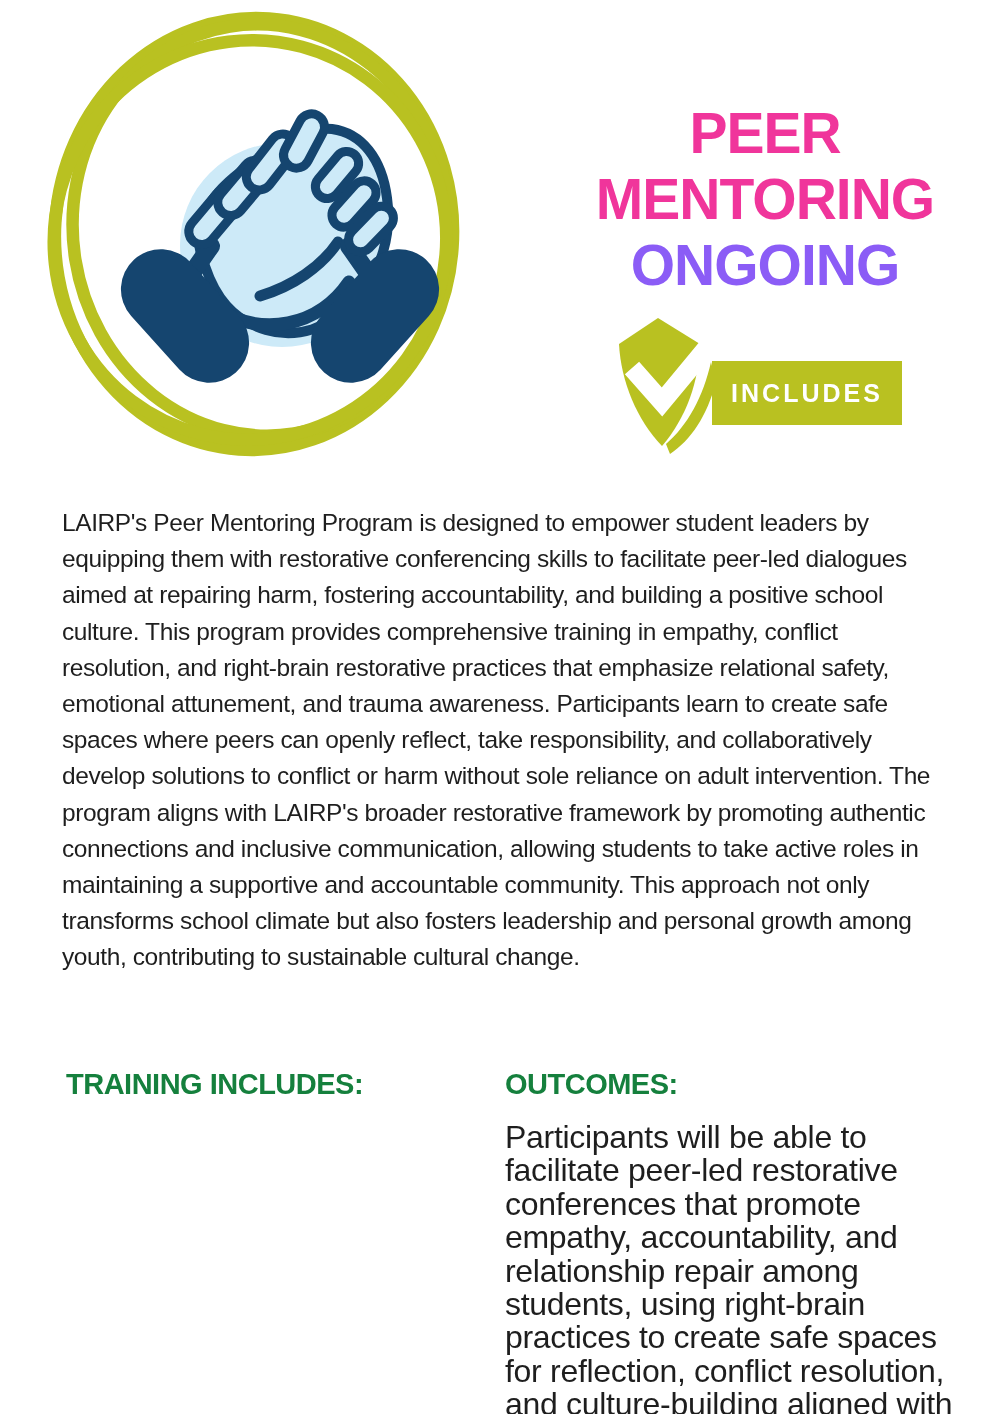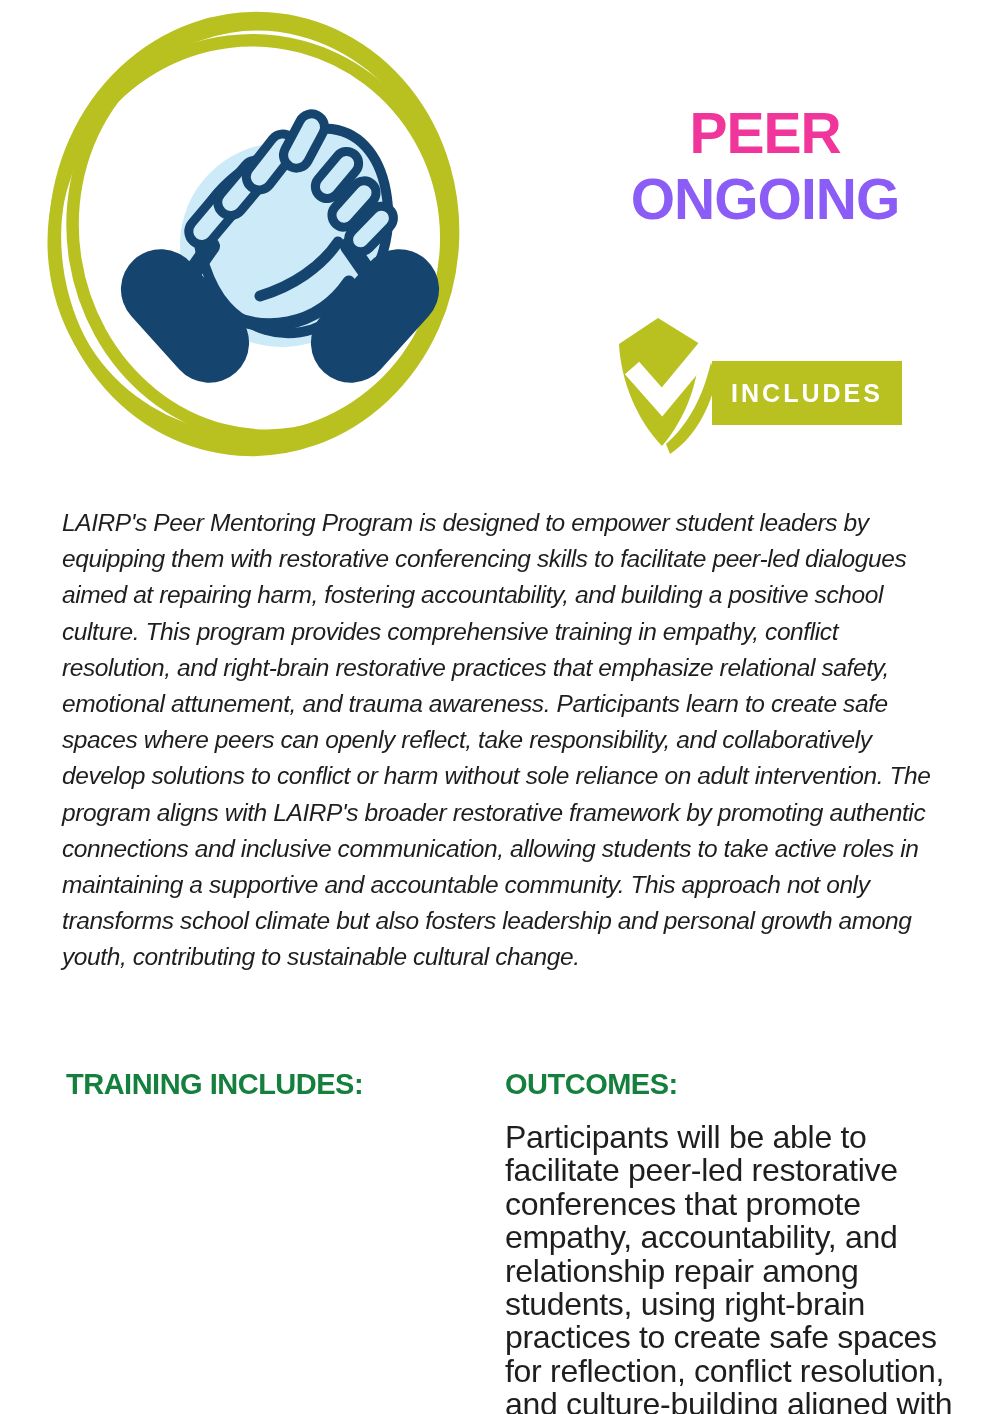--- a/index.html
+++ b/index.html
@@ -22,21 +22,21 @@
   .t-blue{color:#8b5cf6;}
   .badge-shield{position:absolute;left:612px;top:316px;width:104px;height:140px;}
   .badge-label{
     position:absolute;left:712px;top:361px;width:190px;height:64px;
     background:#B9C121;color:#ffffff;
     display:flex;align-items:center;justify-content:center;
     font-weight:700;font-size:25px;letter-spacing:3px;
   }
   .description{
     position:absolute;left:62px;top:505px;width:882px;margin:0;
-    font-size:24.5px;line-height:36.2px;letter-spacing:-0.4px;color:#1e1e1e;font-style:italic;
+    font-size:24.5px;line-height:36.2px;letter-spacing:-0.4px;color:#1e1e1e;
   }
   .col-heading{
     position:absolute;margin:0;top:1068px;
     font-size:29px;font-weight:700;color:#15803d;letter-spacing:-0.5px;
   }
   .h-training{left:66px;}
   .h-outcomes{left:505px;}
   .training-list{
     position:absolute;left:80px;top:1124px;width:420px;margin:0;padding:0;
     list-style:none;font-size:25px;line-height:33.5px;color:#1e1e1e;
@@ -95,20 +95,21 @@
       <g fill="#CDEAF8" stroke="#15456F" stroke-width="9">
         <rect x="-27" y="-12" width="54" height="24" rx="12" transform="translate(299 167) rotate(-50)"></rect>
         <rect x="-27" y="-12" width="54" height="24" rx="12" transform="translate(316 196) rotate(-48)"></rect>
         <rect x="-27" y="-12" width="54" height="24" rx="12" transform="translate(333 221) rotate(-46)"></rect>
       </g>
     </svg>
   </div>
 
   <div class="title">
     <div class="t-pink">PEER</div>
+    <div class="t-pink">MENTORING</div>
     <div class="t-blue">ONGOING</div>
   </div>
 
   <svg class="badge-shield" viewBox="0 0 104 140" xmlns="http://www.w3.org/2000/svg">
     <path d="M46,2 L88,28 C87,66 74,102 50,130 C25,104 9,66 7,28 Z" fill="#B9C121"></path>
     <path d="M54,128 C76,109 91,81 99,46 L104,66 C95,100 79,124 58,138 Z" fill="#B9C121"></path>
     <path d="M20,52 L50,86 L98,28" fill="none" stroke="#ffffff" stroke-width="19"></path>
   </svg>
   <div class="badge-label">
     <span>INCLUDES</span>

